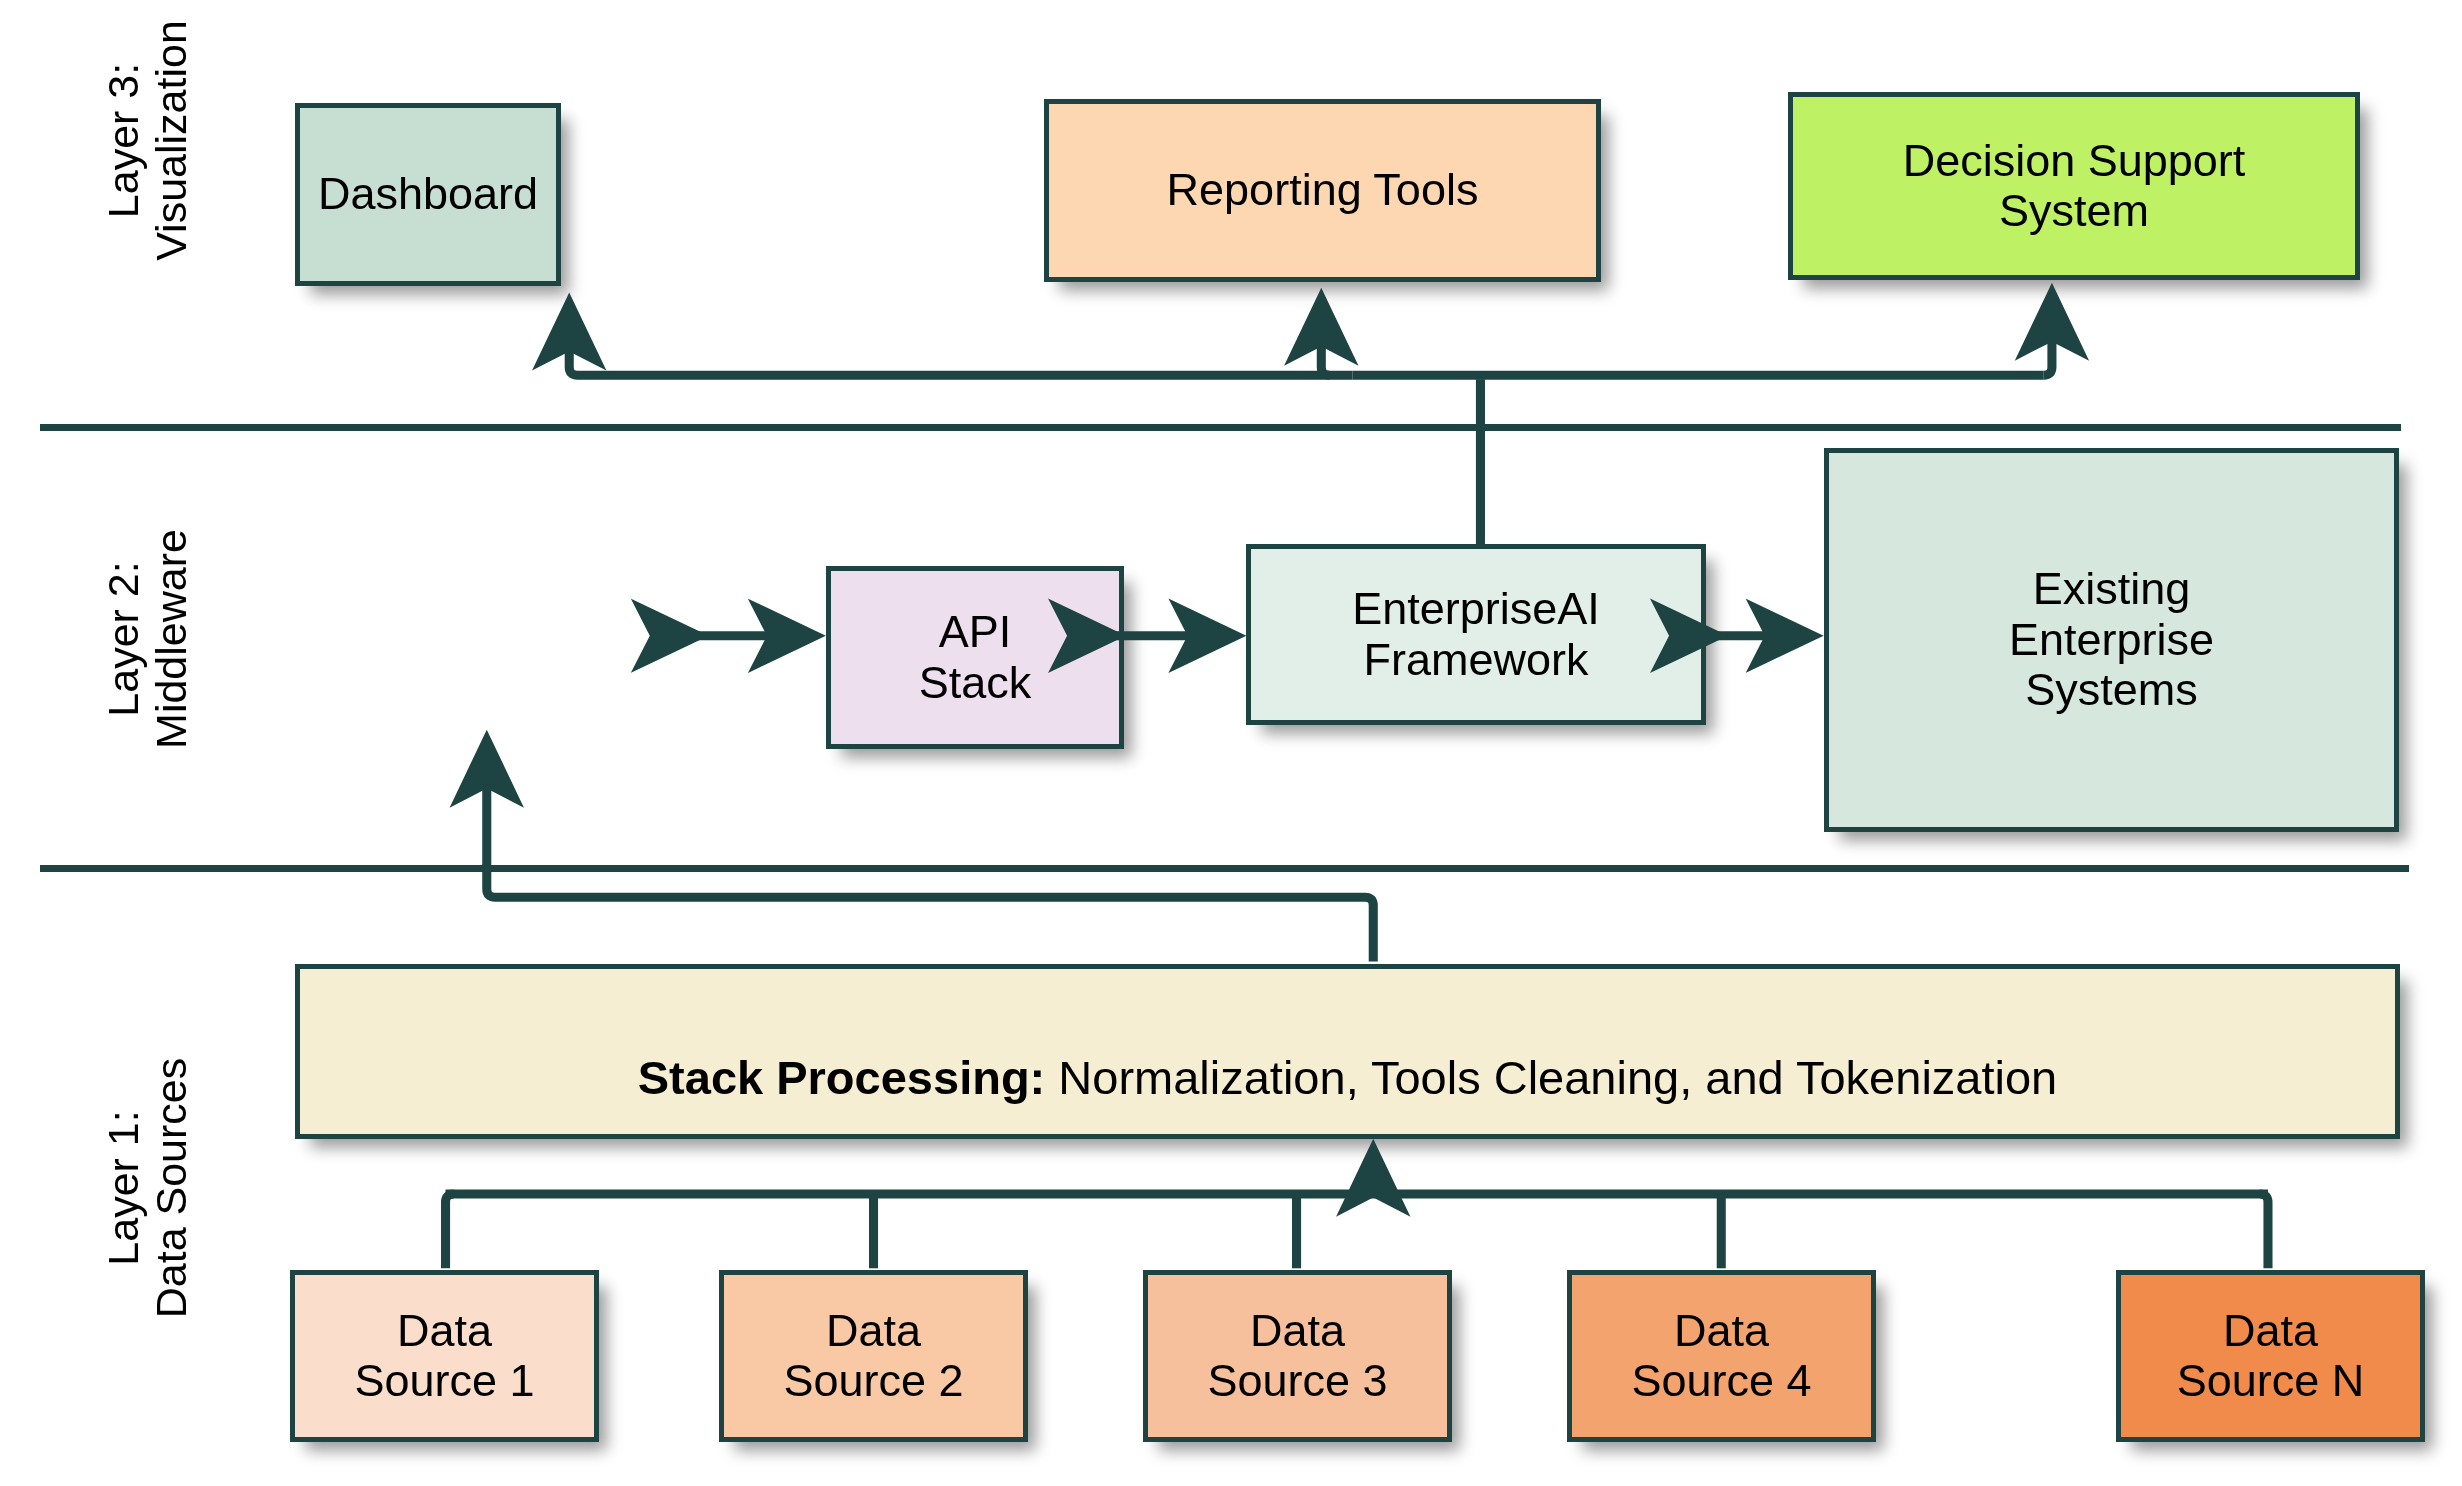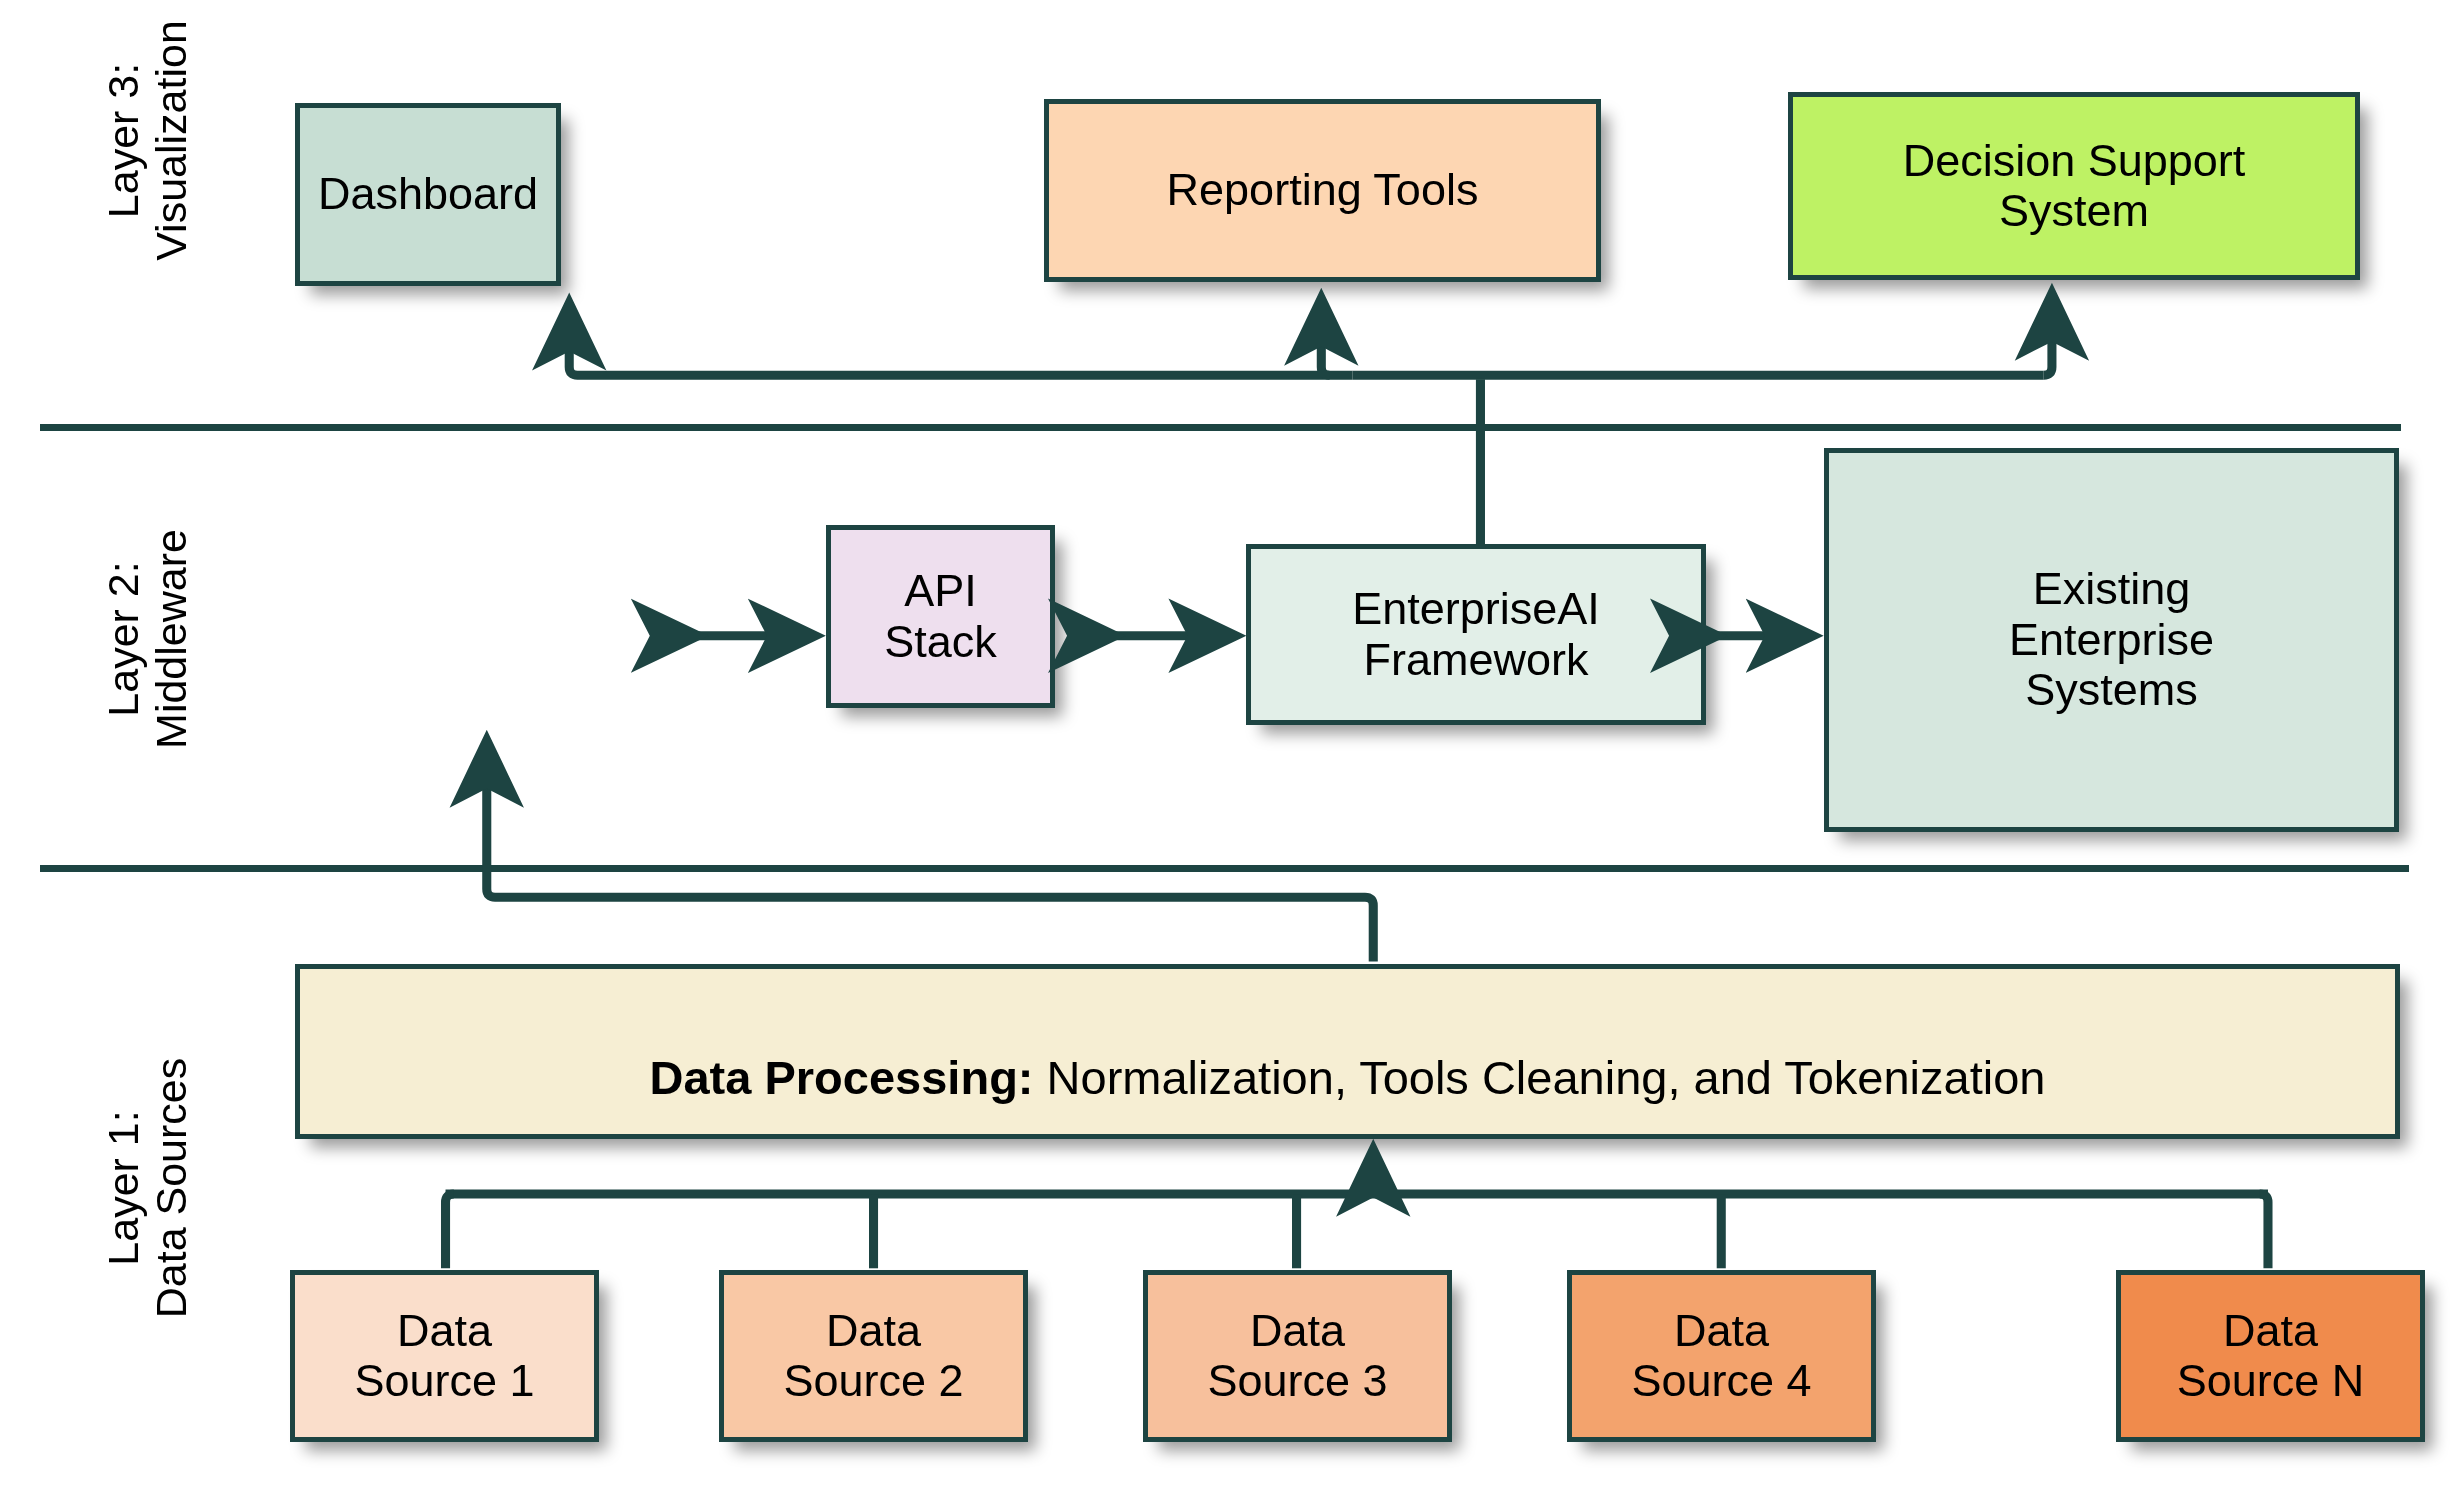--- a/index.html
+++ b/index.html
@@ -64,33 +64,33 @@
   <div class="divider" style="left:40px; top:865px; width:2369px;"></div>
 
   <div class="node" style="left:295px; top:103px; width:266px; height:183px; background:#c7ded3;">Dashboard</div>
 
   <div class="node" style="left:1044px; top:99px; width:557px; height:183px; background:#fdd6b2;">Reporting Tools</div>
 
   <div class="node" style="left:1788px; top:92px; width:572px; height:188px; background:#bef264;">Decision Support
 System</div>
 
 
-  <div class="node" style="left:826px; top:525px; width:229px; height:183px; background:#eedfee;">API
+  <div class="node" style="left:826px; top:566px; width:298px; height:183px; background:#eedfee;">API
 Stack</div>
 
   <div class="node" style="left:1246px; top:544px; width:460px; height:181px; background:#e2efe8;">EnterpriseAI
 Framework</div>
 
   <div class="node" style="left:1824px; top:448px; width:575px; height:384px; background:#d6e7de;">Existing
 Enterprise
 Systems</div>
 
   <div class="node" style="left:295px; top:964px; width:2105px; height:175px; background:#f6eed3; font-size:47px;">
     <span>
-      <span class="bold-seg">Data Processing:</span><span> Normalization, Tools Cleaning, and Tokenization</span>
+      <span class="bold-seg">Stack Processing:</span><span> Normalization, Tools Cleaning, and Tokenization</span>
     </span>
   </div>
 
   <div class="node" style="left:290px; top:1270px; width:309px; height:172px; background:#fadecb;">Data
 Source 1</div>
 
   <div class="node" style="left:719px; top:1270px; width:309px; height:172px; background:#f9c8a5;">Data
 Source 2</div>
 
   <div class="node" style="left:1143px; top:1270px; width:309px; height:172px; background:#f7c09c;">Data

